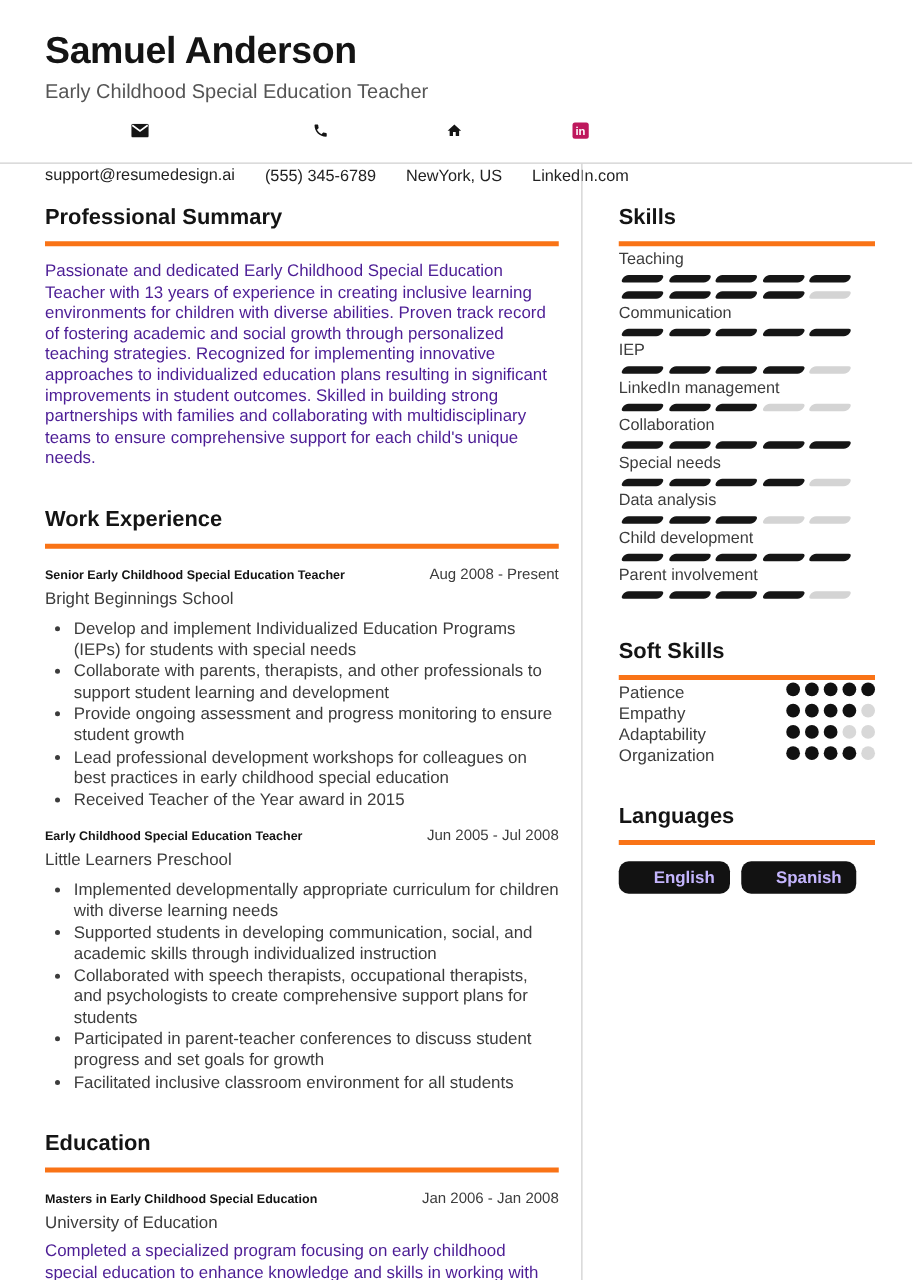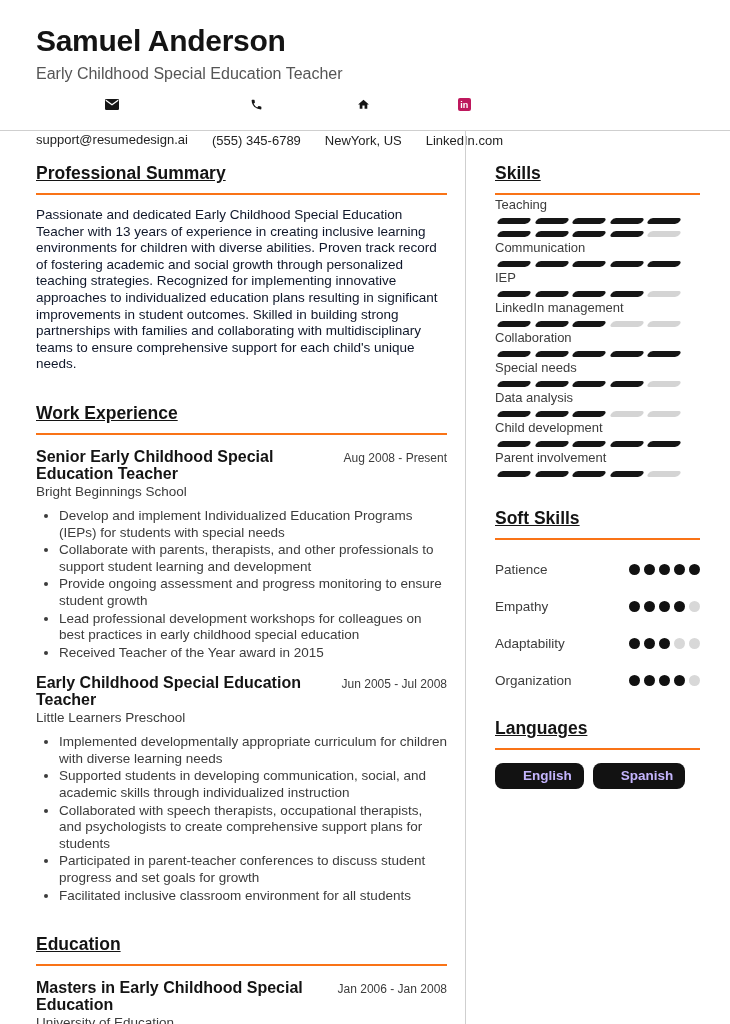--- a/index.html
+++ b/index.html
@@ -22,47 +22,47 @@
     border-radius: 2px; font-size: 9px; font-weight: 700; text-align: center; line-height: 14px;
   }
 
   
   .main { display: flex; align-items: stretch; padding: 0 30px 0 36px; height: 893px; }
   .col-left { width: 429px; padding-right: 18px; }
   .col-right { flex: 1; border-left: 1px solid #cfcfcf; padding-left: 29px; }
 
   .section-heading {
     font-size: 17.5px; font-weight: 700; color: #141414;
-    padding-bottom: 9px; border-bottom: 2px solid #f97316; text-decoration: underline;
+    padding-bottom: 9px; border-bottom: 4px solid #f97316;
   }
   .section { margin-top: 30px; }
   .section:first-child { margin-top: 32px; }
 
-  .body-text { font-size: 13.5px; line-height: 16.6px; color: #0f172a; margin-top: 12px; }
+  .body-text { font-size: 13.5px; line-height: 16.6px; color: #4c1d95; margin-top: 12px; }
 
   
   .entry { margin-top: 13px; }
   .entry-head { display: flex; justify-content: space-between; align-items: baseline; }
-  .entry-title { font-size: 16px; font-weight: 700; color: #141414; line-height: 17px; }
+  .entry-title { font-size: 10px; font-weight: 700; color: #141414; line-height: 17px; }
   .entry-dates { font-size: 12px; color: #3c3c3c; white-space: nowrap; padding-left: 10px; }
   .entry-sub { font-size: 13.5px; color: #3c3c3c; margin-top: 2px; }
   .entry ul { margin: 9px 0 0 0; padding-left: 23px; }
   .entry ul li { font-size: 13.5px; line-height: 16.6px; color: #3c3c3c; margin-bottom: 1px; }
   .entry .body-text { margin-top: 8px; }
 
   
   .skill-item { margin-top: 2px; }
   .skill-label { font-size: 13px; color: #3c3c3c; }
   .bar { display: flex; gap: 6px; margin-top: 6px; height: 7px; padding-left: 3px; }
   .bar span { width: 31.5px; height: 6px; border-radius: 3px; transform: skewX(-34deg); }
   .bar span.on { background: #161616; }
   .bar span.off { background: #d4d4d4; }
 
   
-  .soft-row { display: flex; justify-content: space-between; align-items: center; margin-top: 22px; }
+  .soft-row { display: flex; justify-content: space-between; align-items: flex-start; margin-top: 2px; }
   .soft-label { font-size: 13.5px; color: #3c3c3c; }
   .dots { display: flex; gap: 4px; }
   .dots span { width: 11px; height: 11px; border-radius: 50%; }
   .dots span.on { background: #111; }
   .dots span.off { background: #d8d8d8; }
 
   
   .tags { display: flex; gap: 9px; margin-top: 13px; }
   .tag {
     background: #121212; color: #c4b5fd; font-size: 13.5px; font-weight: 700;

